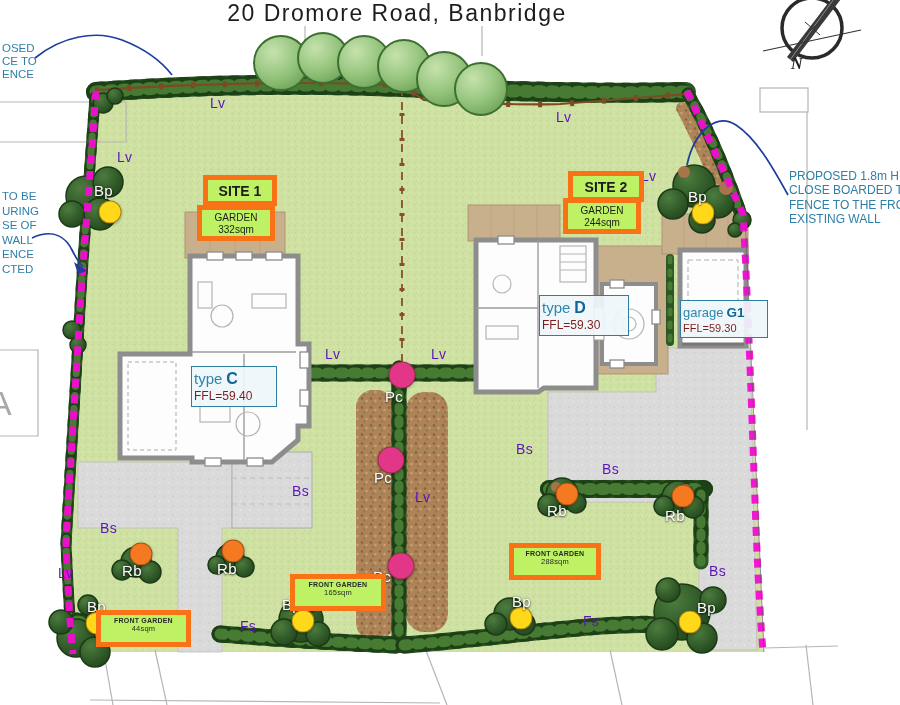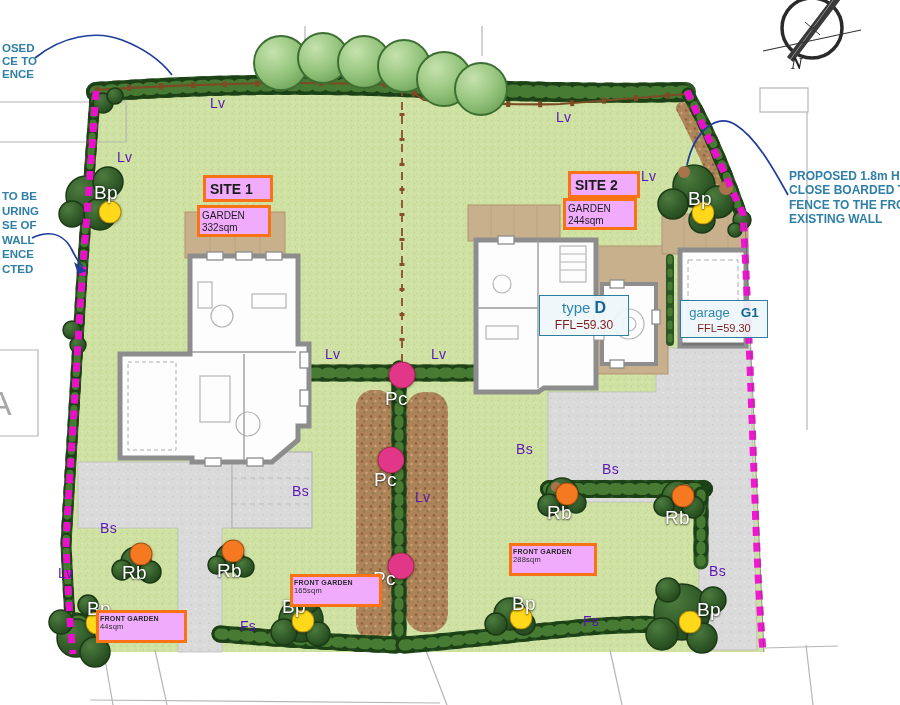--- a/index.html
+++ b/index.html
@@ -5,57 +5,57 @@
   html,body{margin:0;padding:0;background:#fff}
   .page{position:relative;width:900px;height:705px;overflow:hidden;background:#fff;
         font-family:"Liberation Sans",sans-serif}
   .page svg{position:absolute;left:0;top:0}
   .overlay{position:absolute;inset:0;pointer-events:none}
   .overlay>*{position:absolute}
 
   .title{left:172px;top:0;width:450px;text-align:center;font-size:23px;letter-spacing:1.5px;
          color:#1d1d1d;font-weight:400}
 
-  .ann{color:#2f7fa6;font-size:11.5px;line-height:13px;white-space:pre-line;font-weight:700}
+  .ann{color:#2f7fa6;font-size:11.5px;line-height:13px;white-space:pre-line;font-weight:400}
   .ann-topleft{left:2px;top:42px}
   .ann-midleft{left:2px;top:189px;line-height:14.6px}
   .ann-right{left:789px;top:169px;width:170px;font-size:12px;line-height:14.3px}
 
   .compass-n{left:791px;top:55px;font-family:"Liberation Serif",serif;font-style:italic;
              font-size:16px;color:#222;font-weight:600}
   .neighbor-a{left:-11px;top:384px;font-size:34px;color:#a9a9a9;font-weight:300;font-family:"Liberation Sans",sans-serif}
 
-  .wbox{background:#f0abfc;border:3px solid #f97316;text-align:left;color:#1c1c1c;line-height:1.15}
+  .wbox{background:#bef264;border:5px solid #f97316;text-align:center;color:#1c1c1c;line-height:1.15}
   .site-box{font-weight:bold;font-size:14px;padding:3px 4px 2px}
   .box-site1{left:203px;top:175px;width:56px}
   .box-site2{left:568px;top:171px;width:58px}
   .garden-box{font-size:10px;padding:2px 2px 1px}
   .box-garden1{left:197px;top:205px;width:64px}
   .box-garden2{left:563px;top:198px;width:64px}
   .fg-box{font-size:7px;font-weight:bold;color:#2a2a2a;padding:2px 1px 8px;letter-spacing:.2px}
   .fg-box .fg-area{font-weight:normal;font-size:7.5px}
   .box-fg1{left:96px;top:610px;width:83px}
   .box-fg2{left:290px;top:574px;width:84px}
   .box-fg3{left:509px;top:543px;width:80px}
 
-  .tbox{background:rgba(238,246,250,.93);border:1.6px solid #2d7fa0;text-align:center;line-height:1.25;padding:2px 2px}
+  .tbox{background:rgba(238,246,250,.93);border:1.6px solid #2d7fa0;line-height:1.25;padding:2px 2px}
   .tbox .pfx{color:#2d86ad;font-size:15px}
   .tbox .ltr{color:#0f6696;font-weight:bold;font-size:16px;margin-left:4px}
   .tbox .ffl{color:#7f1d1d;font-size:12px;display:block}
   .box-typec{left:191px;top:366px;width:80px}
   .box-typed{left:539px;top:295px;width:84px}
   .box-garage{left:680px;top:300px;width:82px;padding:1px 2px}
   .box-garage .pfx{font-size:13px}
-  .box-garage .ltr{font-size:13.5px;margin-left:11px}
+  .box-garage .ltr{font-size:13.5px;margin-left:3px}
   .box-garage .ffl{font-size:11px}
 
   .pdot{position:absolute;border-radius:50%;transform:translate(-50%,-50%);
         border:1.5px solid rgba(70,35,0,.45);box-shadow:0 1px 3px rgba(0,0,0,.35)}
   .plabel{position:absolute;font-weight:normal;font-size:14px;letter-spacing:.3px}
-  .plabel.on-dark{font-size:19px;text-shadow:0 1px 2px rgba(0,0,0,.65),0 0 3px rgba(0,0,0,.4)}
+  .plabel.on-dark{font-size:15px;text-shadow:0 1px 2px rgba(0,0,0,.65),0 0 3px rgba(0,0,0,.4)}
 </style>
 </head>
 <body>
 
 <div class="page">
 
 <svg width="900" height="705" viewBox="0 0 900 705">
   <defs>
     <pattern id="lawnTex" width="7" height="7" patternUnits="userSpaceOnUse">
       <rect width="7" height="7" fill="#cfe2a3"></rect>
@@ -354,20 +354,21 @@
       <div class="plabel" style="left: 100px; top: 520px; color: rgb(90, 22, 181);">Bs</div>
       <div class="plabel" style="left: 516px; top: 441px; color: rgb(90, 22, 181);">Bs</div>
       <div class="plabel" style="left: 602px; top: 461px; color: rgb(90, 22, 181);">Bs</div>
       <div class="plabel" style="left: 709px; top: 563px; color: rgb(90, 22, 181);">Bs</div>
       <div class="plabel" style="left: 142px; top: 618px; color: rgb(90, 22, 181);">Fs</div>
       <div class="plabel" style="left: 240px; top: 618px; color: rgb(90, 22, 181);">Fs</div>
       <div class="plabel" style="left: 583px; top: 613px; color: rgb(90, 22, 181);">Fs</div>
     </div>
 
 <div class="overlay">
+  <div class="title">20 Dromore Road, Banbridge</div>
 
   <div class="ann ann-topleft">OSED
 CE TO
 ENCE</div>
   <div class="ann ann-midleft">TO BE
 URING
 SE OF
 WALL
 ENCE
 CTED</div>
@@ -383,20 +384,24 @@
   <div class="wbox garden-box box-garden1">
     <div>GARDEN</div>
     <div>332sqm</div>
   </div>
   <div class="wbox site-box box-site2">SITE 2</div>
   <div class="wbox garden-box box-garden2">
     <div>GARDEN</div>
     <div>244sqm</div>
   </div>
 
+  <div class="tbox box-typec">
+    <span class="pfx">type</span><span class="ltr">C</span>
+    <span class="ffl">FFL=59.40</span>
+  </div>
   <div class="tbox box-typed">
     <span class="pfx">type</span><span class="ltr">D</span>
     <span class="ffl">FFL=59.30</span>
   </div>
   <div class="tbox box-garage">
     <span class="pfx">garage</span><span class="ltr">G1</span>
     <span class="ffl">FFL=59.30</span>
   </div>
 
   <div class="wbox fg-box box-fg1">

